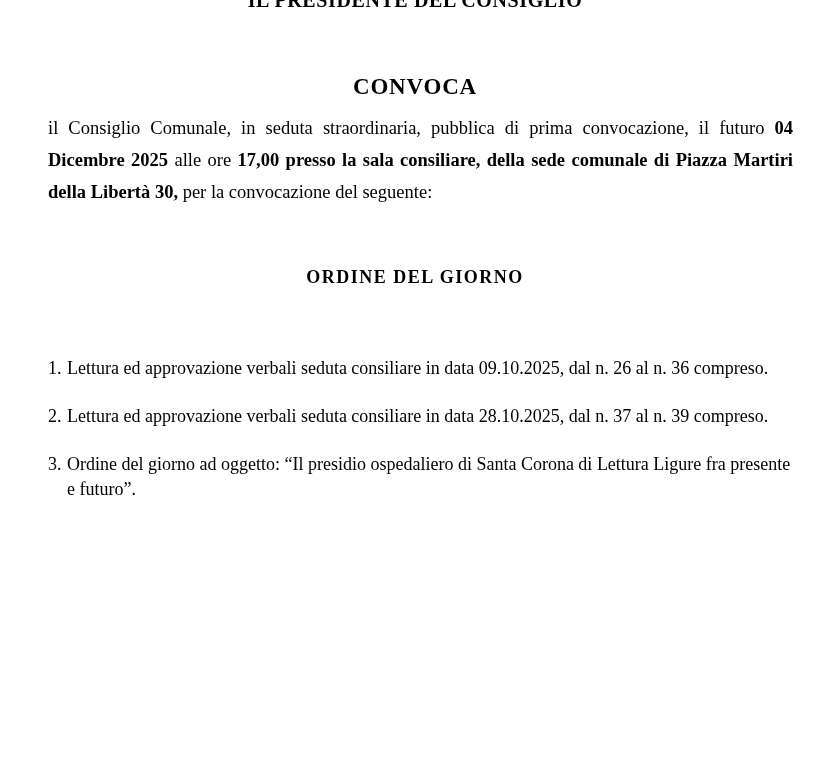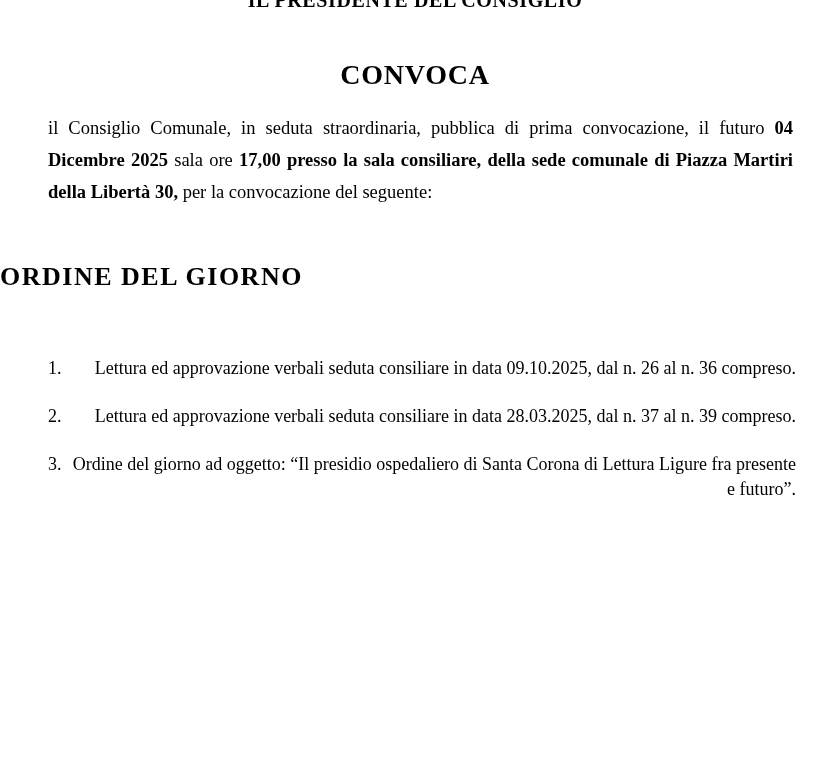--- a/index.html
+++ b/index.html
@@ -46,24 +46,24 @@
     font-weight: bold;
     letter-spacing: 0.6px;
     line-height: 24px;
     white-space: nowrap;
   }
 
   
   .heading-convoca {
     position: absolute;
     left: 0;
-    top: 60px;
+    top: 72px;
     width: 830px;
     text-align: center;
-    font-size: 28px;
+    font-size: 23px;
     font-weight: bold;
     letter-spacing: 0.8px;
     line-height: 30px;
   }
 
   
   .body-par {
     position: absolute;
     left: 48px;
     top: 112px;
@@ -74,22 +74,22 @@
     text-justify: inter-word;
   }
   .body-par .b { font-weight: bold; }
 
   
   .heading-odg {
     position: absolute;
     left: 0;
     top: 263px;
     width: 830px;
-    text-align: left;
-    font-size: 26px;
+    text-align: center;
+    font-size: 18px;
     font-weight: bold;
     letter-spacing: 1.5px;
     line-height: 28px;
   }
 
   
   .agenda-list {
     position: absolute;
     left: 48px;
     top: 356px;
@@ -107,50 +107,50 @@
     position: absolute;
     left: 0;
     top: 0;
     width: 19px;
     text-align: left;
     font-size: 18px;
     line-height: 25px;
   }
   .agenda-text {
     display: block;
-    text-align: right;
+    text-align: left;
   }
 </style>
 </head>
 <body>
 
 <div class="page">
 
   <div class="heading-clip">
     <div class="heading-top">IL PRESIDENTE DEL CONSIGLIO</div>
   </div>
 
   <div class="heading-convoca">CONVOCA</div>
 
   <div class="body-par">
-    <span>il Consiglio Comunale, in seduta straordinaria, pubblica di prima convocazione, il futuro </span><span class="b">04 Dicembre 2025</span><span> sala ore </span><span class="b">17,00 presso la sala consiliare, della sede comunale di Piazza Martiri della Libertà 30,</span><span> per la convocazione del seguente:</span>
+    <span>il Consiglio Comunale, in seduta straordinaria, pubblica di prima convocazione, il futuro </span><span class="b">04 Dicembre 2025</span><span> alle ore </span><span class="b">17,00 presso la sala consiliare, della sede comunale di Piazza Martiri della Libertà 30,</span><span> per la convocazione del seguente:</span>
   </div>
 
   <div class="heading-odg">ORDINE DEL GIORNO</div>
 
   <div class="agenda-list">
 
     <div class="agenda-item">
       <span class="agenda-num">1.</span>
       <span class="agenda-text">Lettura ed approvazione verbali seduta consiliare in data 09.10.2025, dal n. 26 al n. 36 compreso.</span>
     </div>
 
     <div class="agenda-item">
       <span class="agenda-num">2.</span>
-      <span class="agenda-text">Lettura ed approvazione verbali seduta consiliare in data 28.03.2025, dal n. 37 al n. 39 compreso.</span>
+      <span class="agenda-text">Lettura ed approvazione verbali seduta consiliare in data 28.10.2025, dal n. 37 al n. 39 compreso.</span>
     </div>
 
     <div class="agenda-item">
       <span class="agenda-num">3.</span>
       <span class="agenda-text">Ordine del giorno ad oggetto: “Il presidio ospedaliero di Santa Corona di Lettura Ligure fra presente e futuro”.</span>
     </div>
 
   </div>
 
 </div>

